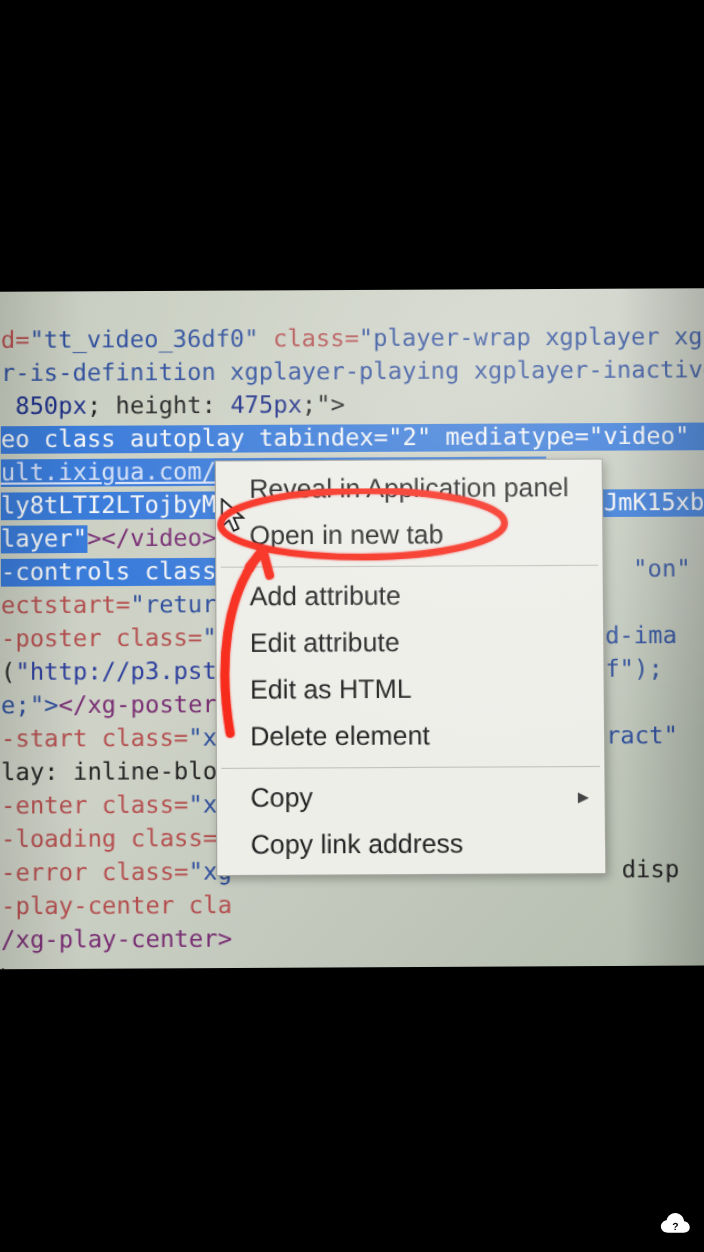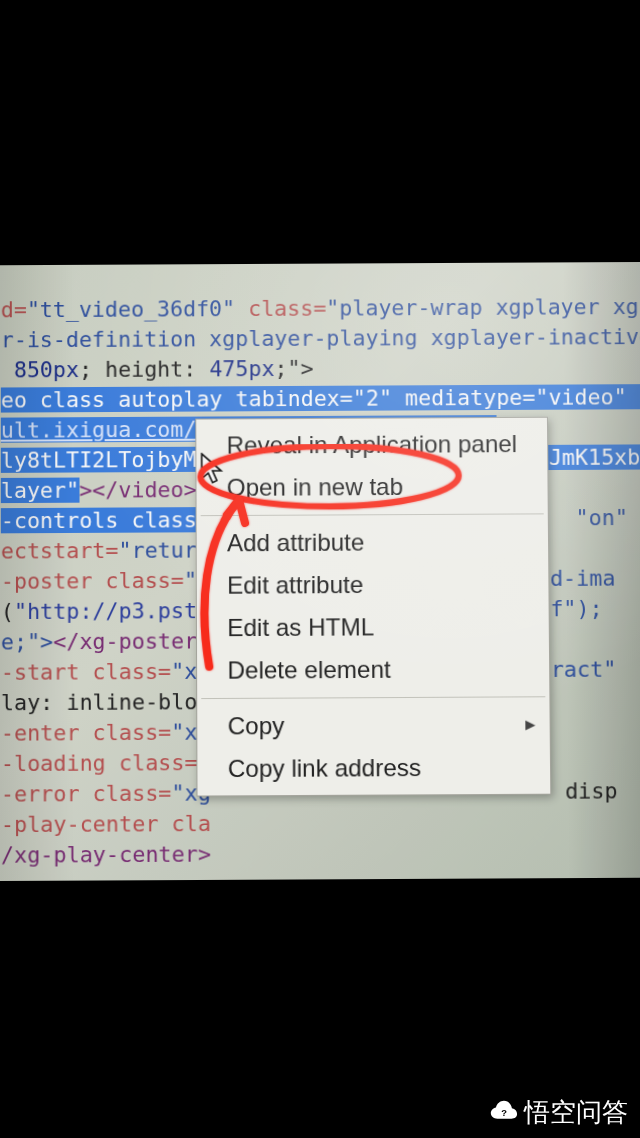--- a/index.html
+++ b/index.html
@@ -128,16 +128,15 @@
       <ellipse cx="180" cy="32" rx="128" ry="30" fill="none" stroke="#ff2a1a" stroke-width="6"></ellipse>
       <path d="M60 220 C 50 160, 55 95, 90 55 L78 70 M90 55 L96 78" fill="none" stroke="#ff2a1a" stroke-width="8" stroke-linecap="round" stroke-linejoin="round"></path>
     </svg>
   </div>
 
   <div class="watermark">
     <svg viewBox="0 0 64 64">
       <path d="M20 44c-8 0-14-5-14-12 0-6 5-11 11-12 2-8 9-14 17-14 9 0 16 7 17 16 7 1 11 6 11 12 0 6-5 10-12 10H20z" fill="#fff"></path>
       <text x="28" y="39" font-size="20" font-weight="700" fill="#000">?</text>
     </svg>
-    <span>悟空问答</span>
   </div>
 
 </div>
 
 </body></html>

